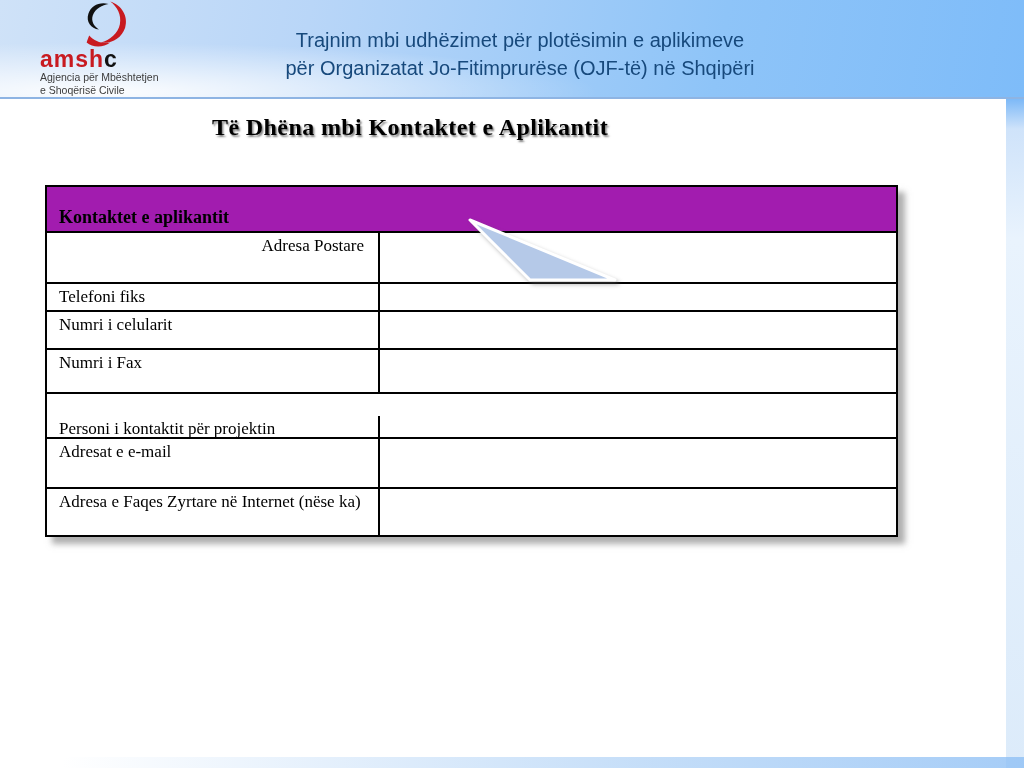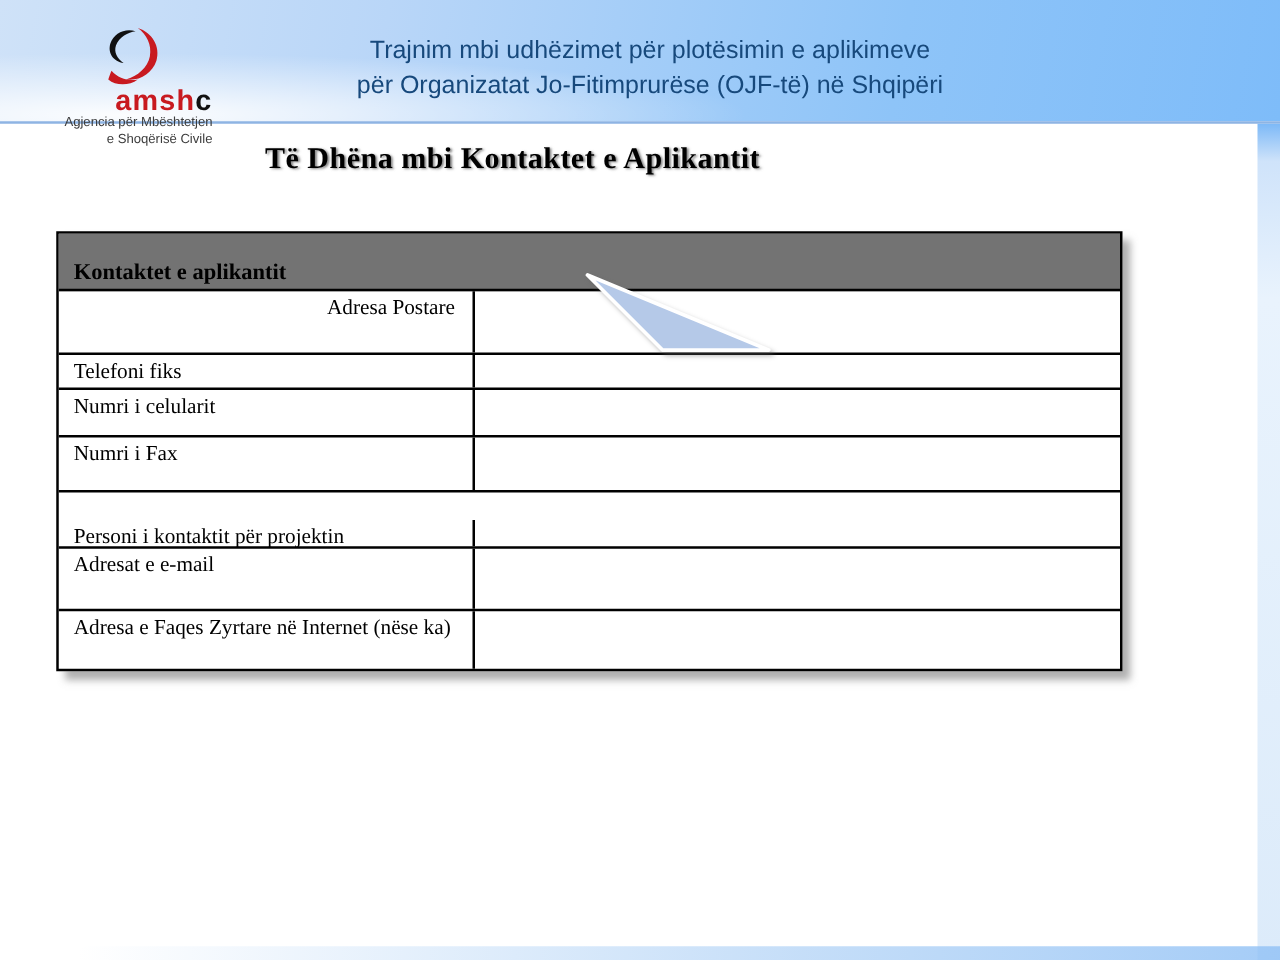--- a/index.html
+++ b/index.html
@@ -8,21 +8,21 @@
   .stage{position:relative;width:1024px;height:768px;background:#ffffff;}
 
   
   .header-band{
     position:absolute;left:0;top:0;width:1024px;height:97px;
     background:
       radial-gradient(ellipse at 10% 95%, rgba(255,255,255,0.95) 0%, rgba(255,255,255,0) 38%),
       linear-gradient(100deg,#cfe2f8 0%,#b9d6f8 30%,#8ec4f8 70%,#7ebcf9 100%);
     border-bottom:2px solid #8eb4e3;
   }
-  .logo{position:absolute;left:40px;top:21px;width:130px;text-align:right;}
+  .logo{position:absolute;left:40px;top:0;width:130px;text-align:left;}
   .logo svg{display:block;margin:0 auto;height:50px;width:56px;}
   .logo-acronym{font-weight:bold;font-size:23px;letter-spacing:1px;line-height:1;margin-top:-2px;}
   .logo-acronym .red{color:#c81a20;}
   .logo-acronym .blk{color:#111111;}
   .logo-sub{font-size:10.5px;color:#3c3c3c;line-height:1.25;}
   .header-title{
     position:absolute;left:180px;top:26px;width:680px;text-align:center;
     color:#17497c;font-size:20px;line-height:1.4;font-weight:500;
   }
 
@@ -48,21 +48,21 @@
 
   
   .table-wrap{
     position:absolute;left:45px;top:185px;width:853px;
     background:#ffffff;border:2px solid #000000;box-sizing:border-box;
     box-shadow:7px 7px 6px rgba(110,110,110,0.55);
     font-family:"Liberation Serif",serif;font-size:17px;color:#000000;
     z-index:1;
   }
   .t-header{
-    height:46px;background:#737373;border-bottom:2px solid #000000;
+    height:46px;background:#a21caf;border-bottom:2px solid #000000;
     display:flex;align-items:flex-end;padding:0 0 3px 12px;
     font-weight:bold;font-size:18px;box-sizing:border-box;
   }
   .t-row{display:flex;border-bottom:2px solid #000000;box-sizing:border-box;}
   .t-row:last-child{border-bottom:none;}
   .t-label{
     width:333px;box-sizing:border-box;border-right:2px solid #000000;
     padding:2px 14px 0 12px;line-height:1.35;
   }
   .t-value{flex:1;}

